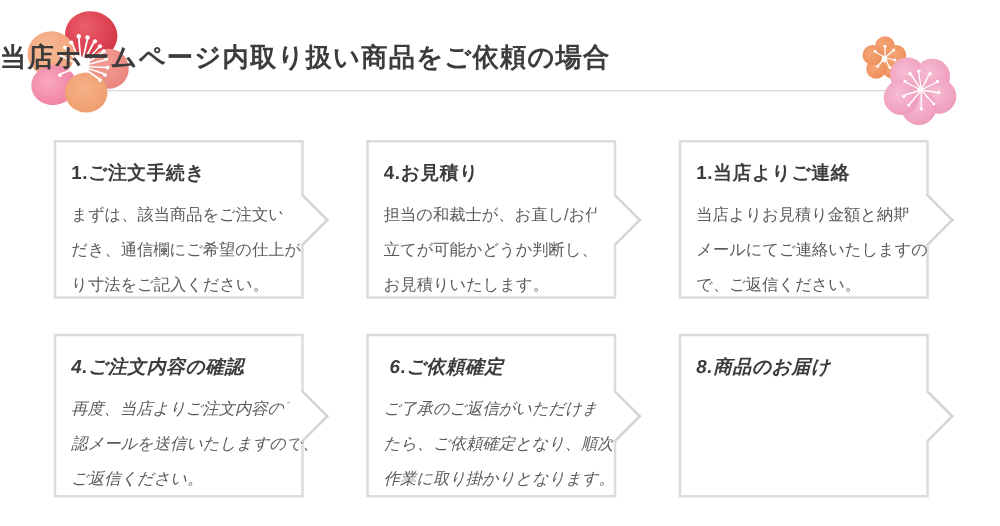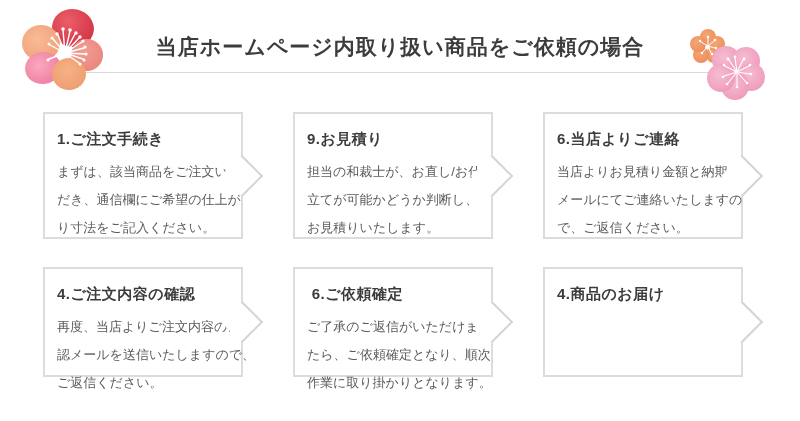--- a/index.html
+++ b/index.html
@@ -5,37 +5,37 @@
   html,body{margin:0;padding:0;background:#fff;}
   .stage{
     position:relative;width:800px;height:421px;background:#ffffff;overflow:hidden;
     font-family:"Liberation Sans","DejaVu Sans",sans-serif;
   }
   
   .divider{
     position:absolute;left:86px;top:72px;width:659px;height:1px;background:#d8d8d8;
   }
   .page-title{
-    position:absolute;left:0;top:34px;width:100%;margin:0;text-align:center;
+    position:absolute;left:0;top:34px;width:100%;margin:0;text-align:left;
     font-size:21px;line-height:26px;font-weight:700;color:#3c3c3c;letter-spacing:1px;
     white-space:pre;
   }
   .flower{position:absolute;}
   .flower-left{left:15px;top:6px;}
   .flower-right{left:683px;top:22px;}
   
   .row{position:absolute;left:43px;display:flex;gap:50px;}
   .row1{top:112px;}
   .row2{top:267px;}
   .step-card{
     position:relative;box-sizing:border-box;width:200px;background:#fff;
     border:2px solid #dcdcdc;padding:15px 0 0 12px;
   }
   .row1 .step-card{height:127px;}
-  .row2 .step-card{height:110px;}
+  .row2 .step-card{height:131px;font-style:italic;}
   .step-card::after{ 
     content:"";position:absolute;top:50%;right:-16px;width:28px;height:28px;
     background:#fff;border-top:2px solid #d4d4d4;border-right:2px solid #d4d4d4;
     transform:translateY(-50%) rotate(45deg);
   }
   .step-title{
     margin:0 0 9px 0;font-size:15px;line-height:20px;font-weight:700;color:#3c3c3c;
     letter-spacing:.5px;white-space:pre;
   }
   .step-body{
@@ -189,44 +189,44 @@
   <h1 class="page-title">当店ホームページ内取り扱い商品をご依頼の場合</h1>
 
   <div class="row row1">
     <section class="step-card">
       <h2 class="step-title">1.ご注文手続き</h2>
       <p class="step-body">まずは、該当商品をご注文いた
 だき、通信欄にご希望の仕上が
 り寸法をご記入ください。</p>
     </section>
     <section class="step-card">
-      <h2 class="step-title">9.お見積り</h2>
+      <h2 class="step-title">4.お見積り</h2>
       <p class="step-body">担当の和裁士が、お直し/お仕
 立てが可能かどうか判断し、
 お見積りいたします。</p>
     </section>
     <section class="step-card">
-      <h2 class="step-title">6.当店よりご連絡</h2>
+      <h2 class="step-title">1.当店よりご連絡</h2>
       <p class="step-body">当店よりお見積り金額と納期を
 メールにてご連絡いたしますの
 で、ご返信ください。</p>
     </section>
   </div>
 
   <div class="row row2">
     <section class="step-card">
       <h2 class="step-title">4.ご注文内容の確認</h2>
       <p class="step-body">再度、当店よりご注文内容の確
 認メールを送信いたしますので、
 ご返信ください。</p>
     </section>
     <section class="step-card">
       <h2 class="step-title"> 6.ご依頼確定</h2>
       <p class="step-body">ご了承のご返信がいただけまし
 たら、ご依頼確定となり、順次
 作業に取り掛かりとなります。</p>
     </section>
     <section class="step-card">
-      <h2 class="step-title">4.商品のお届け</h2>
+      <h2 class="step-title">8.商品のお届け</h2>
     </section>
   </div>
 
 </div>
 
 </body></html>

